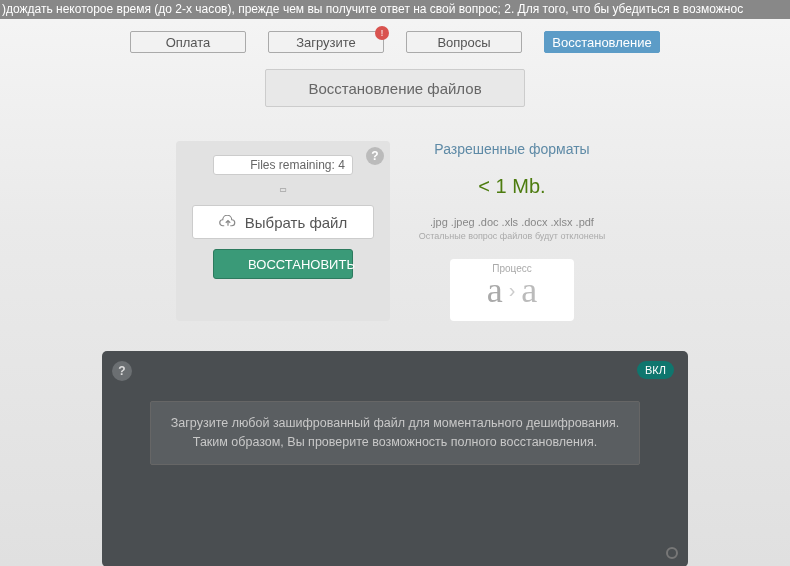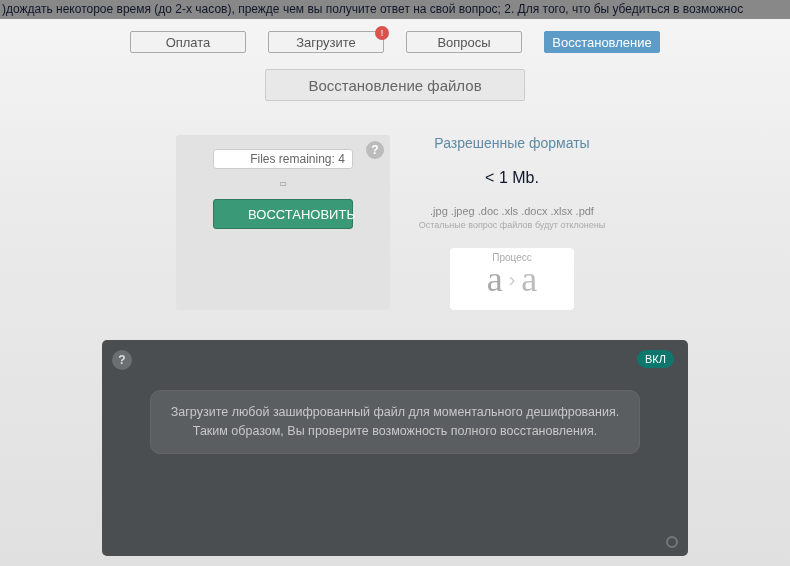--- a/index.html
+++ b/index.html
@@ -8,21 +8,21 @@
     height: 566px;
     font-family: Arial, Helvetica, sans-serif;
     background: linear-gradient(to bottom, #f5f5f5 0%, #eaeaea 40%, #e0e0e0 100%);
     overflow: hidden;
     position: relative;
   }
   .top-bar {
     width: 100%;
     height: 19px;
     background: #888;
-    color: #0f172a;
+    color: #ffffff;
     font-size: 12px;
     line-height: 19px;
     white-space: nowrap;
     overflow: hidden;
     padding: 0 2px;
   }
   .tabs {
     display: flex;
     justify-content: center;
     gap: 22px;
@@ -53,21 +53,21 @@
     width: 14px; height: 14px;
     background: #d9534f;
     color: #fff;
     font-size: 9px;
     border-radius: 50%;
     display: flex; align-items: center; justify-content: center;
   }
   .page-title {
     margin: 16px auto 0;
     width: 260px;
-    height: 32px;
+    height: 38px;
     background: #e8e8e8;
     border: 1px solid #ccc;
     display: flex;
     align-items: center;
     justify-content: center;
     color: #666;
     font-size: 15px;
     border-radius: 2px;
   }
   .main-row {
@@ -150,22 +150,22 @@
     width: 204px;
     text-align: center;
   }
   .formats-title {
     font-size: 14px;
     color: #5e8aa6;
     padding-bottom: 4px;
     margin-bottom: 6px;
   }
   .formats-size {
-    font-size: 16px;
-    color: #0f172a;
+    font-size: 20px;
+    color: #4d7c0f;
     margin-top: 14px;
   }
   .formats-ext {
     font-size: 11px;
     color: #888;
     margin-top: 18px;
   }
   .formats-note {
     font-size: 9px;
     color: #aaa;
@@ -234,21 +234,21 @@
     font-size: 11px;
     padding: 3px 8px;
     border-radius: 10px;
     cursor: pointer;
   }
   .console-msg {
     margin: 40px auto 0;
     width: 490px;
     background: #5a5e61;
     border: 1px solid #666;
-    border-radius: 10px;
+    border-radius: 2px;
     padding: 12px 14px;
     color: #c8c8c8;
     font-size: 12.5px;
     text-align: center;
     line-height: 1.5;
   }
   .corner-dot {
     position: absolute;
     bottom: 8px; right: 10px;
     width: 12px; height: 12px;
@@ -271,20 +271,26 @@
   <div class="tab active">Восстановление</div>
 </div>
 
 <div class="page-title">Восстановление файлов</div>
 
 <div class="main-row">
   <div class="upload-panel">
     <div class="help-circle">?</div>
     <div class="files-remaining">Files remaining: 4</div>
     <div class="tiny-icon">▭</div>
+    <div class="choose-file">
+      <svg class="cloud-icon" viewBox="0 0 24 18">
+        <path fill="none" stroke="#888" stroke-width="1.6" d="M7 14 H5 a4 4 0 0 1 0-8 a6 6 0 0 1 12 0 a4 4 0 0 1 0 8 h-2 M12 14 V7 M9 10 l3-3 l3 3"></path>
+      </svg>
+      <span>Выбрать файл</span>
+    </div>
     <div class="restore-btn">ВОССТАНОВИТЬ</div>
   </div>
 
   <div class="formats-panel">
     <div class="formats-title">Разрешенные форматы</div>
     <div class="formats-size">&lt; 1 Mb.</div>
     <div class="formats-ext">.jpg .jpeg .doc .xls .docx .xlsx .pdf</div>
     <div class="formats-note">Остальные вопрос файлов будут отклонены</div>
     <div class="process-box">
       <div class="process-label">Процесс</div>

